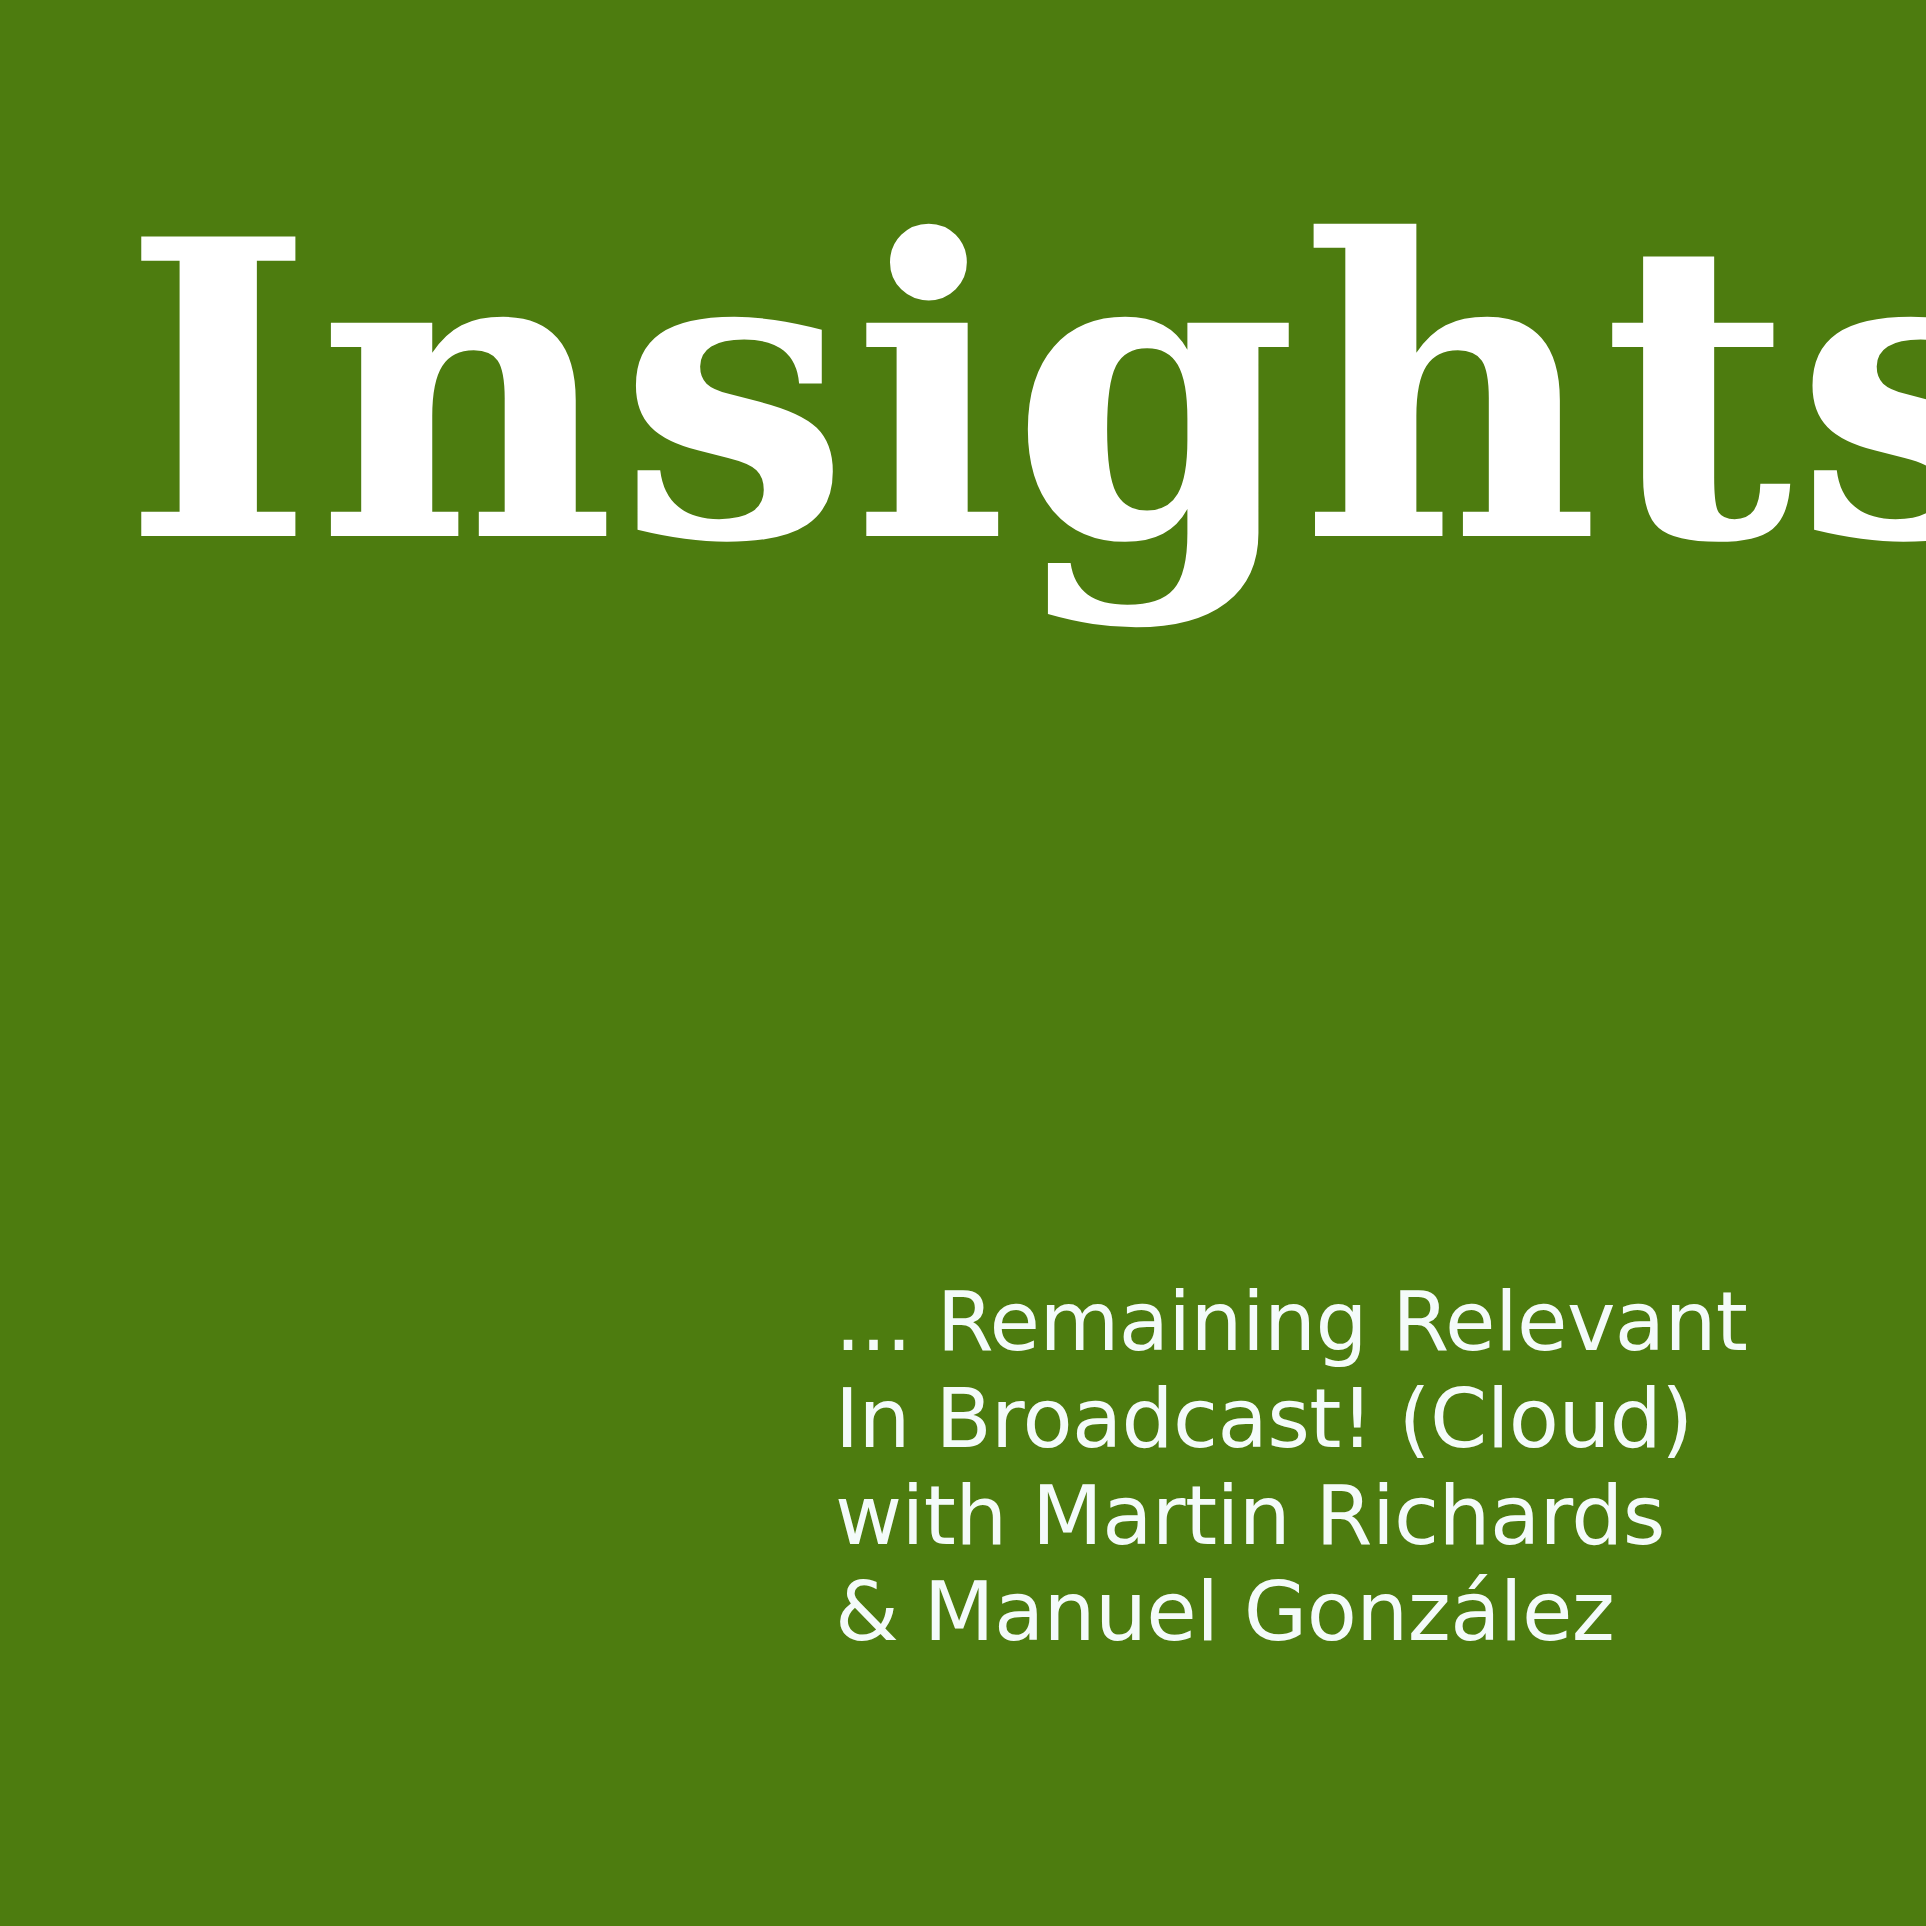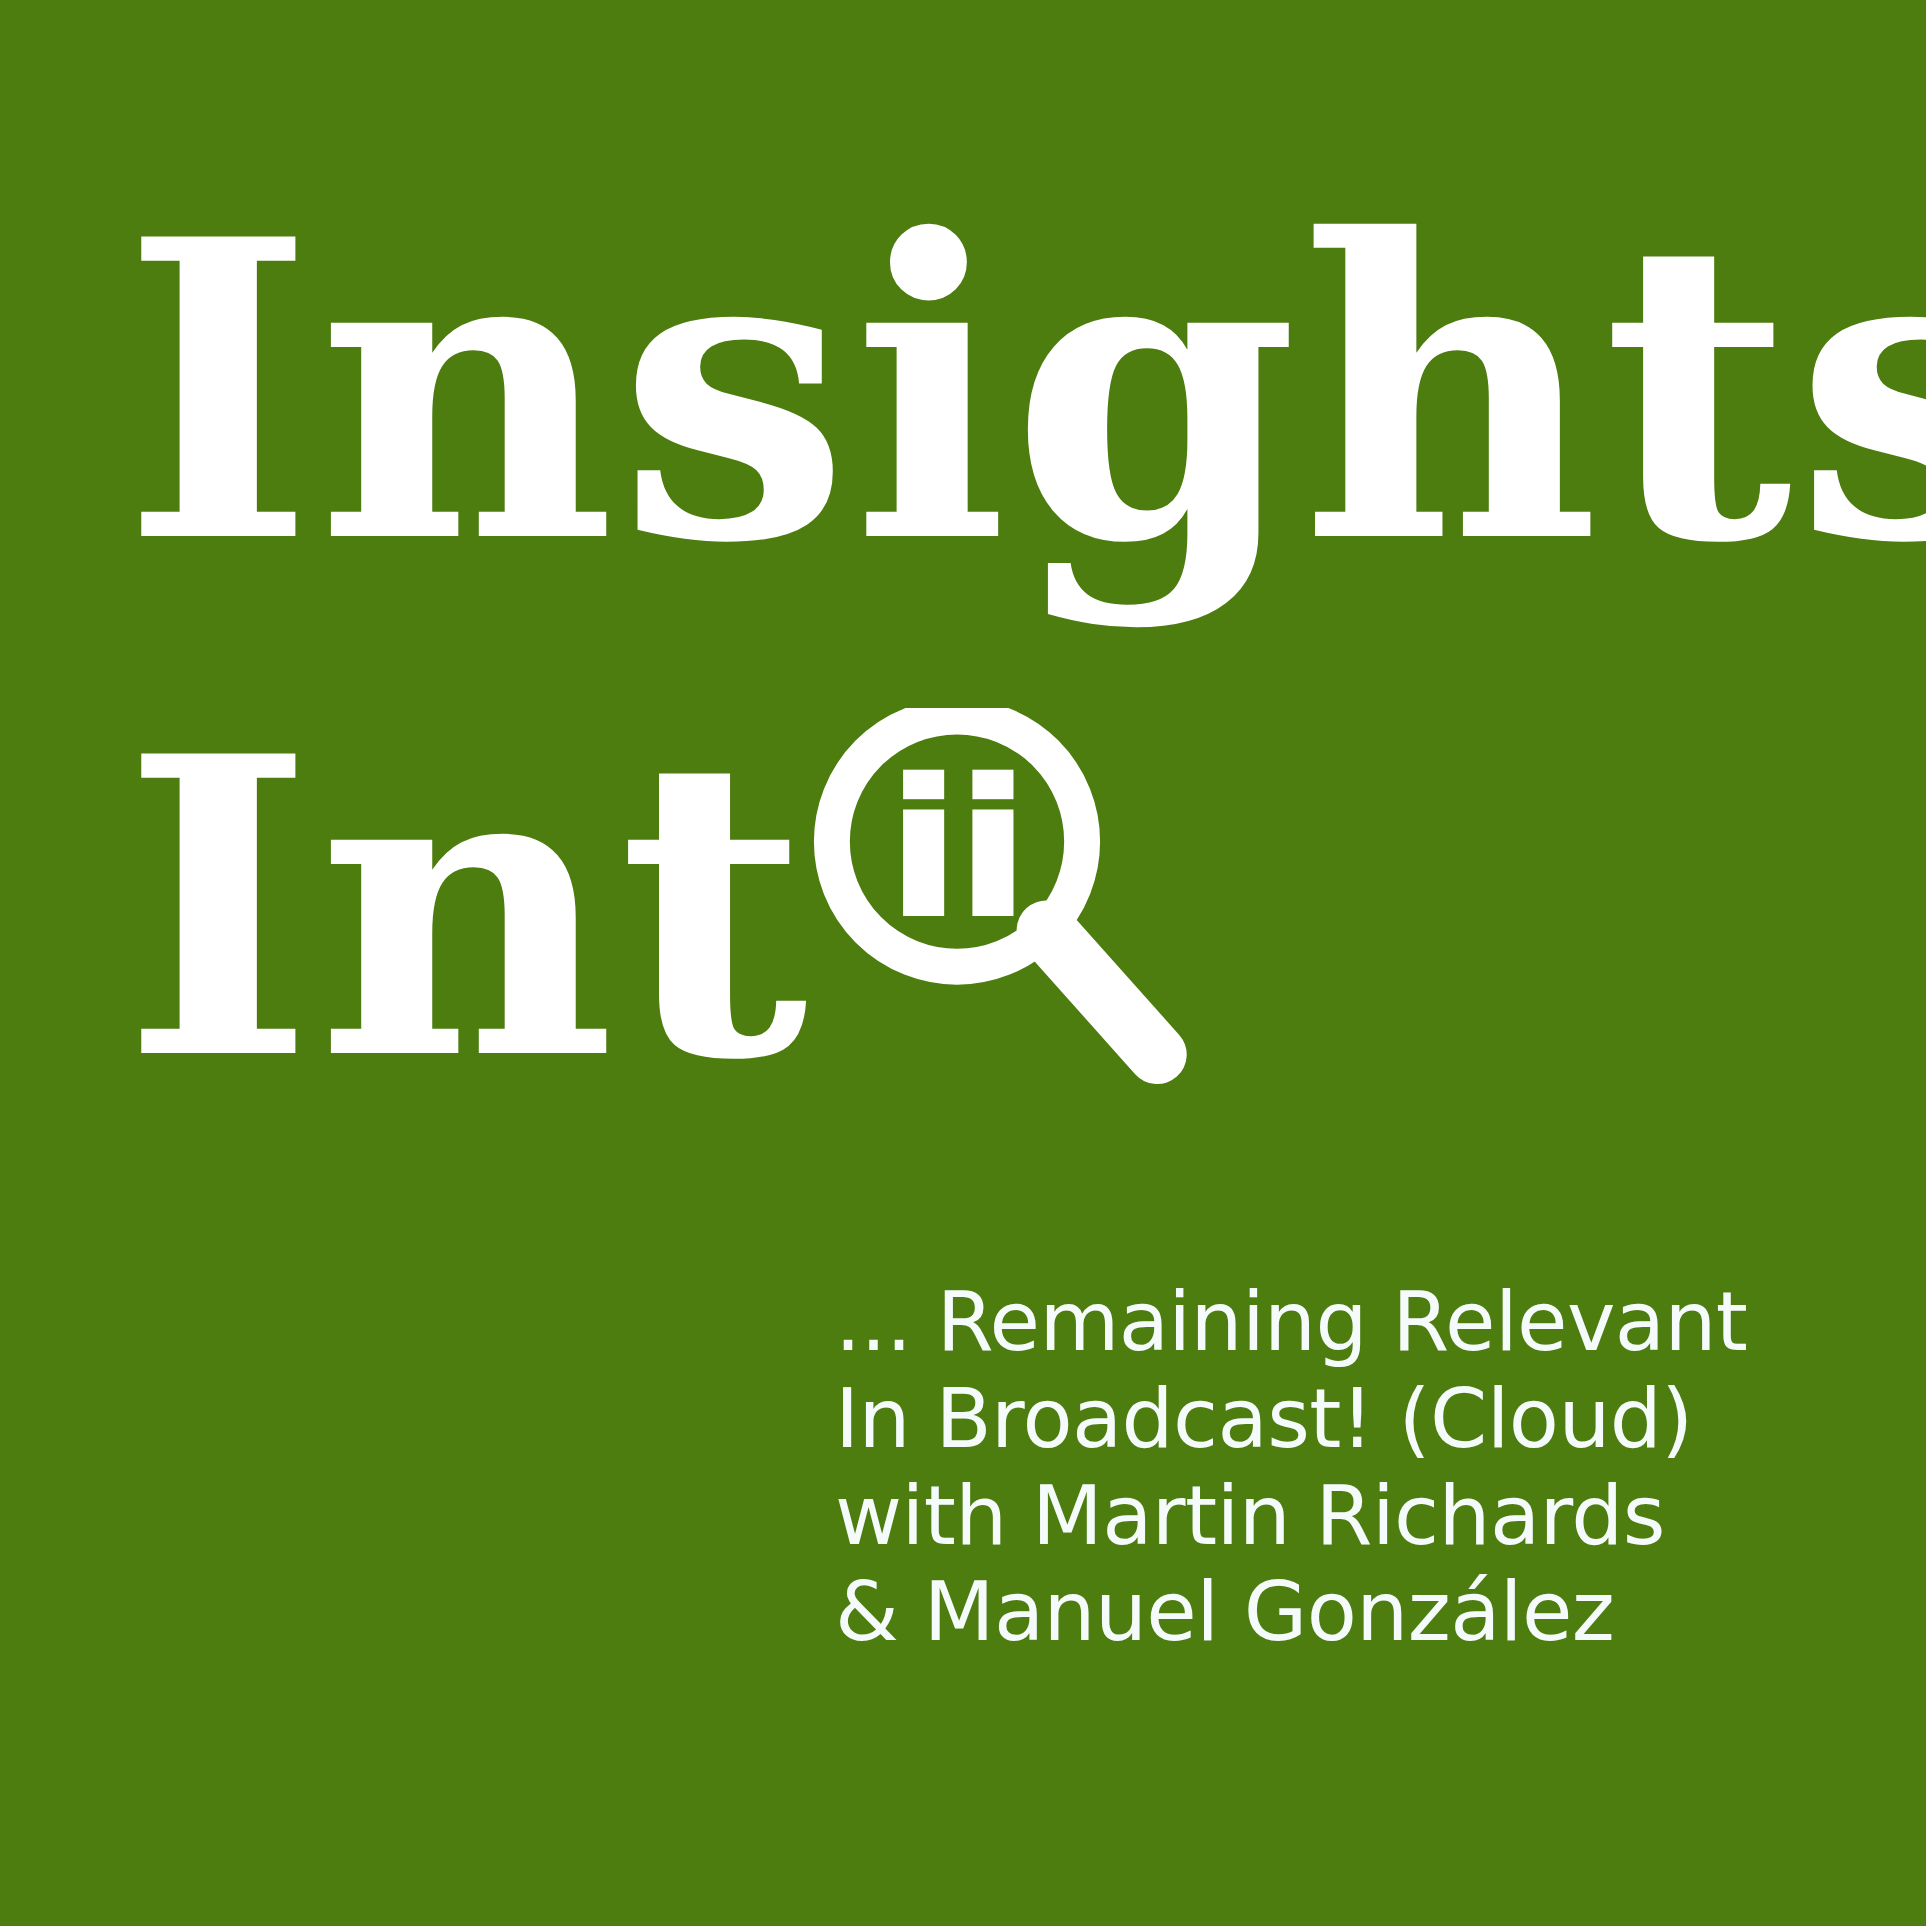--- a/index.html
+++ b/index.html
@@ -79,37 +79,20 @@
   }
   .subtitle .sline { display: block; }
 </style>
 </head>
 <body>
 
 <div id="cover">
 
   <div class="title-line-1">Insights</div>
 
-  <div class="title-line-2">
-    <span class="word">Int</span>
-
-    <span class="logo-wrap">
-      <svg class="logo-svg" viewBox="0 0 600 620" aria-hidden="true">
-
-        <circle cx="240" cy="208" r="195" fill="none" stroke="#ffffff" stroke-width="56"></circle>
-
-        <line x1="379" y1="346" x2="552" y2="540" stroke="#ffffff" stroke-width="92" stroke-linecap="round"></line>
-
-        <rect x="156" y="96" width="64" height="46" fill="#ffffff"></rect>
-        <rect x="264" y="96" width="64" height="46" fill="#ffffff"></rect>
-        <rect x="156" y="158" width="64" height="166" fill="#ffffff"></rect>
-        <rect x="264" y="158" width="64" height="166" fill="#ffffff"></rect>
-      </svg>
-    </span>
-  </div>
 
   <div class="subtitle">
     <span class="sline">... Remaining Relevant</span>
     <span class="sline">In Broadcast! (Cloud)</span>
     <span class="sline">with Martin Richards</span>
     <span class="sline">&amp; Manuel González</span>
   </div>
 
 </div>
 

